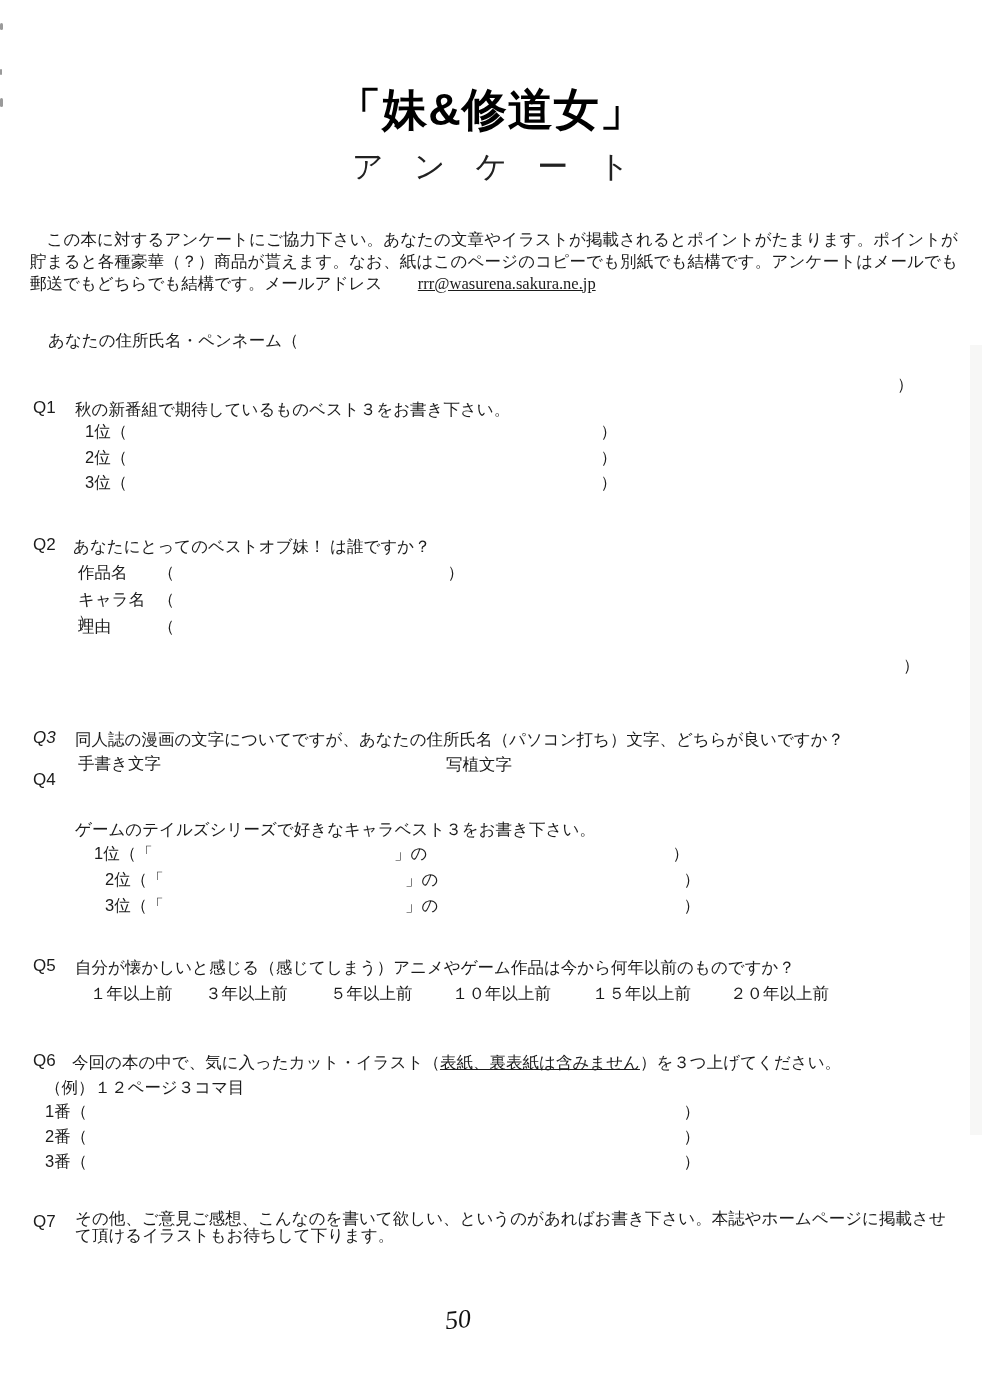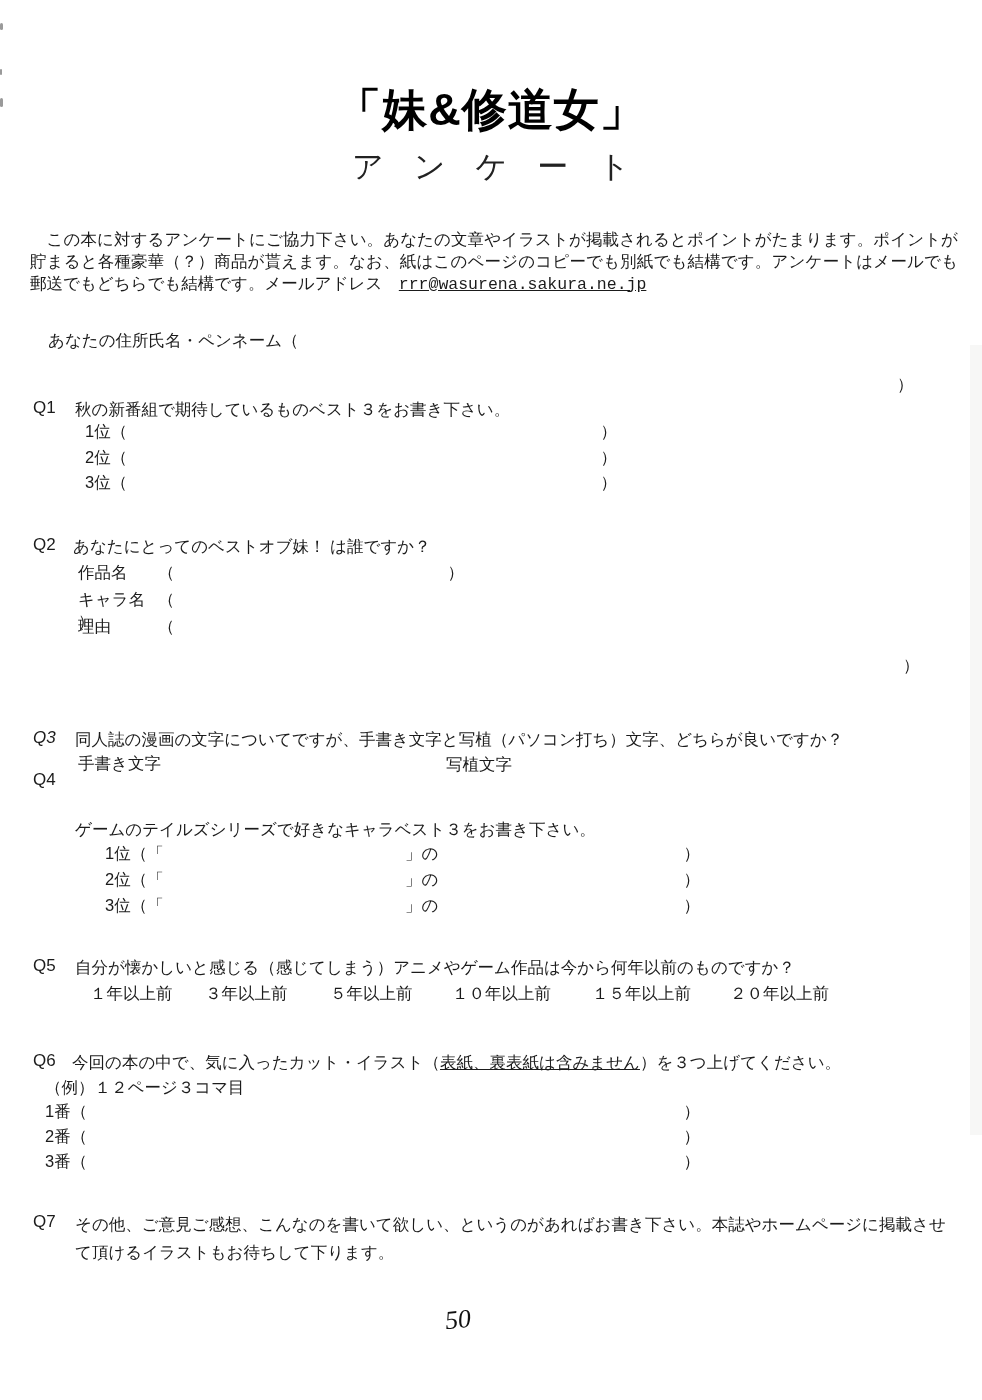--- a/index.html
+++ b/index.html
@@ -28,34 +28,35 @@
     letter-spacing:30px;
     text-indent:30px;
     color:#222;
   }
   .intro {
     left:30px; top:229px; width:928px;
     font-size:16.5px; line-height:21.8px;
     text-align:justify;
   }
   .email {
-    font-family:Liberation Mono, monospace;
+    font-family:Liberation Serif, serif;
     text-decoration:underline;
+    margin-left:19px;
   }
   .txt { font-size:16.5px; white-space:nowrap; }
   .qno { font-size:17px; }
   .item-row {
     display:flex; justify-content:space-between;
     font-size:16.5px; white-space:nowrap;
   }
   .q2-label { display:inline-block; width:80px; }
   .q4-mid { position:absolute; left:300px; }
   .uline { text-decoration:underline; }
   .q7-text {
-    font-size:16.5px; line-height:28px; white-space:normal;
+    font-size:16.5px; line-height:17px; white-space:normal;
   }
   .pagenum {
     font-family:"Liberation Serif","DejaVu Serif",serif;
     font-style:italic;
     font-size:26px;
     transform:rotate(-6deg);
     color:#111;
   }
   .artifact { background:#9a9a9a; border-radius:2px; }
   .edge-strip { background:#f7f7f6; }
@@ -101,27 +102,27 @@
   <span><span class="q2-label">キャラ名</span><span>（</span></span>
   <span>）</span>
 </div>
 <div class="abs item-row" style="left:78px; top:616px; width:386px;">
   <span><span class="q2-label">理由</span><span>（</span></span>
   <span></span>
 </div>
 <div class="abs txt" style="left:903px; top:655px;">）</div>
 
 <div class="abs txt qno" style="left:33px; top:728px;font-style:italic;">Q3</div>
-<div class="abs txt" style="left:75px; top:729px;">同人誌の漫画の文字についてですが、手書き文字と写植（パソコン打ち）文字、どちらが良いですか？</div>
+<div class="abs txt" style="left:75px; top:729px;">同人誌の漫画の文字についてですが、あなたの住所氏名（パソコン打ち）文字、どちらが良いですか？</div>
 <div class="abs txt" style="left:78px; top:753px;">手書き文字</div>
 <div class="abs txt" style="left:446px; top:754px;">写植文字</div>
 
 <div class="abs txt qno" style="left:33px; top:770px;">Q4</div>
 <div class="abs txt" style="left:75px; top:819px;">ゲームのテイルズシリーズで好きなキャラベスト３をお書き下さい。</div>
-<div class="abs item-row" style="left:105px; top:843px; width:595px;">
+<div class="abs item-row" style="left:94px; top:843px; width:595px;">
   <span>1位（「</span>
   <span class="q4-mid">」の</span>
   <span>）</span>
 </div>
 <div class="abs item-row" style="left:105px; top:869px; width:595px;">
   <span>2位（「</span>
   <span class="q4-mid">」の</span>
   <span>）</span>
 </div>
 <div class="abs item-row" style="left:105px; top:895px; width:595px;">

